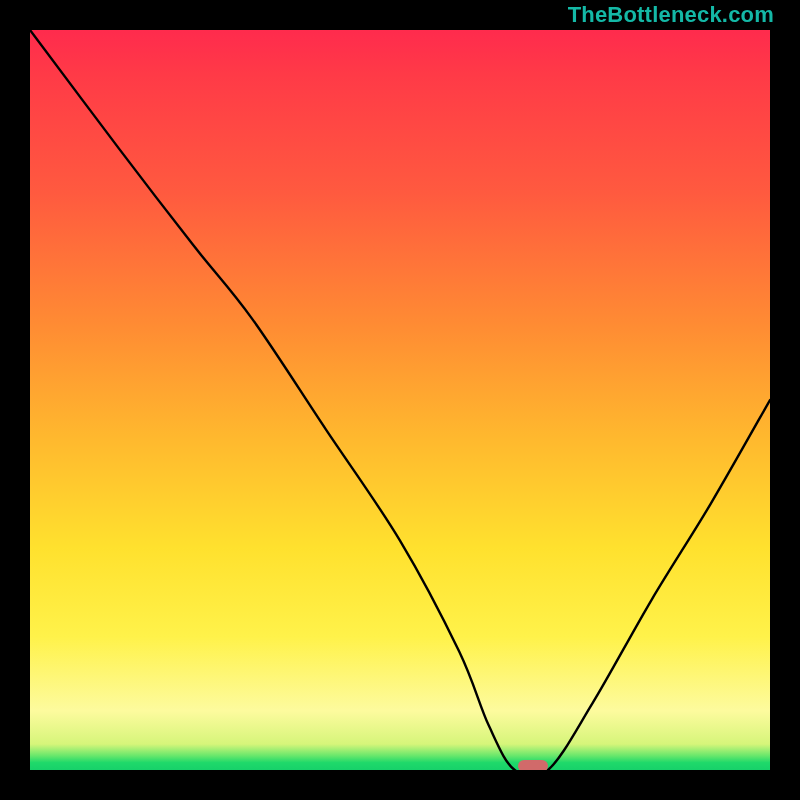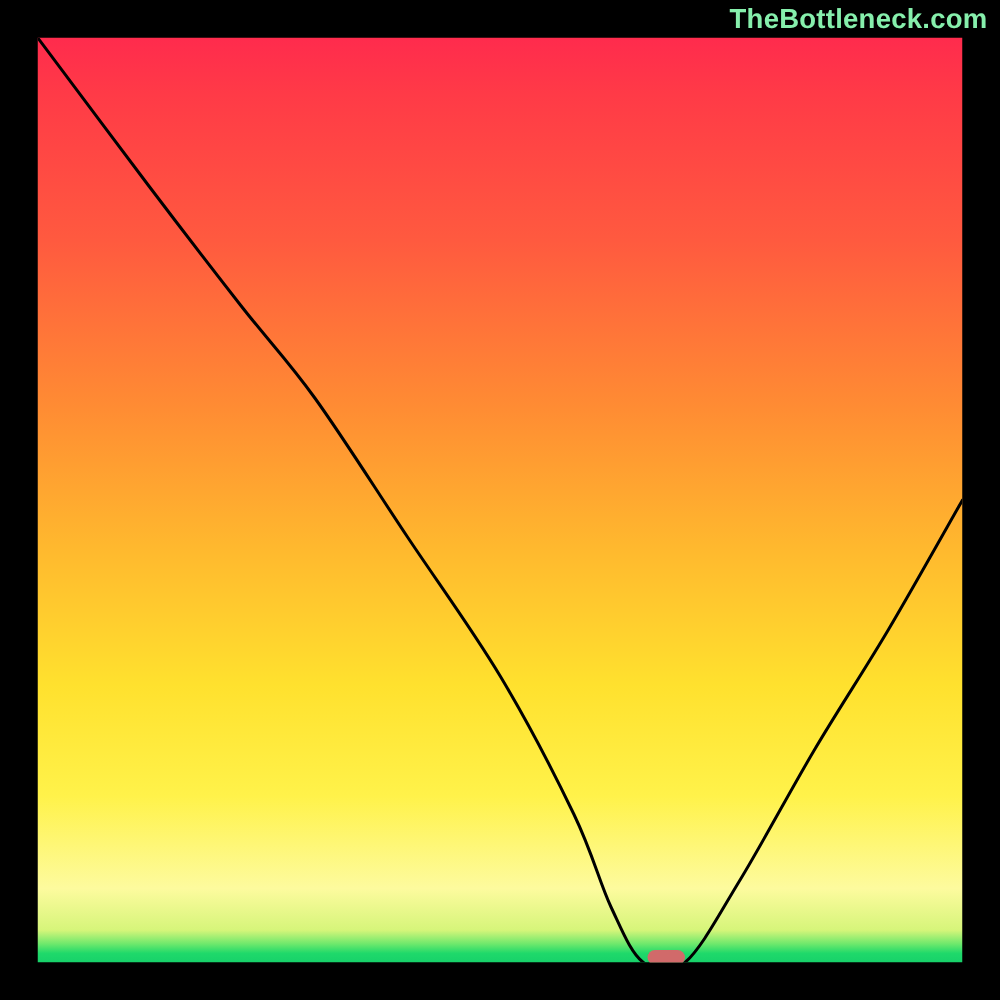--- a/index.html
+++ b/index.html
@@ -13,22 +13,22 @@
   }
   .frame {
     position: relative;
     width: 800px;
     height: 800px;
     background: #000;
   }
   .watermark {
     position: absolute;
     top: 2px;
-    right: 10px;
-    color: #86efac;
+    right: 26px;
+    color: #14b8a6;
     font-size: 22px;
     font-weight: 600;
     letter-spacing: 0.2px;
     z-index: 10;
   }
   .plot-area {
     position: absolute;
     left: 30px;
     top: 30px;
     width: 740px;

